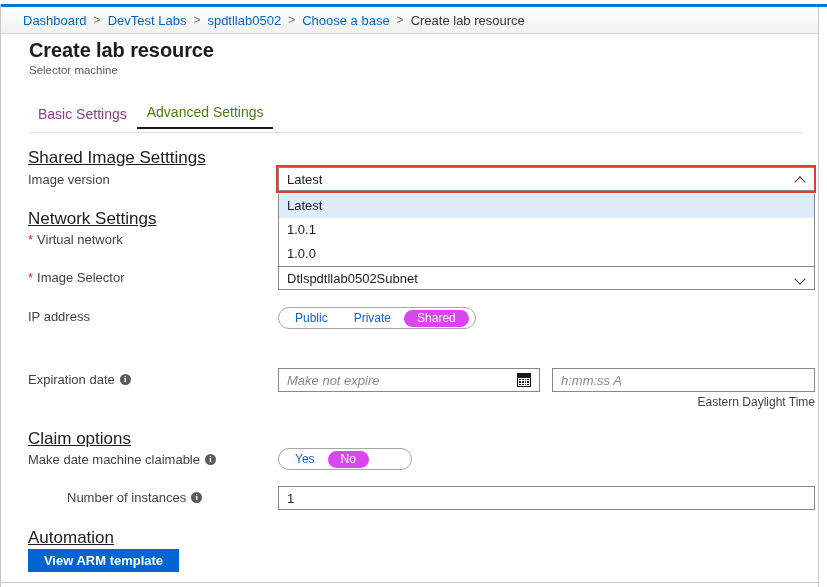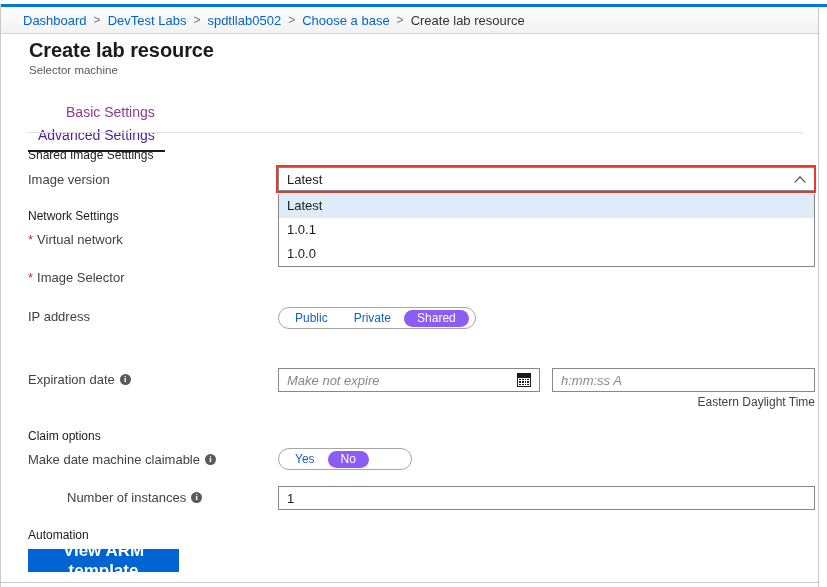--- a/index.html
+++ b/index.html
@@ -103,45 +103,45 @@
     line-height: 14px;
     margin-top: 1px;
   }
 
   
   #tabs {
     position: absolute;
     left: 28px; top: 100px;
     display: flex;
     align-items: flex-end;
-    flex-direction: column;
   }
   .tab {
     font-size: 14px;
     padding: 0 10px 7px 10px;
     cursor: pointer;
     white-space: nowrap;
   }
   .tab.visited { color: #8c3d8c; }
-  .tab.active  { color: #4c1d95; border-bottom: 2px solid #1b1b1b; }
+  .tab.active  { color: #4d7c0f; border-bottom: 2px solid #1b1b1b; }
   #tab-rule {
     position: absolute;
     left: 28px; top: 128px;
     width: 775px;
     height: 1px;
     background: #e0e0e0;
   }
 
   
   .section-head {
     position: absolute;
     left: 28px;
-    font-size: 12px;
+    font-size: 17px;
     color: #1b1b1b;
     white-space: nowrap;
+    text-decoration: underline;
   }
   .field-label {
     position: absolute;
     left: 28px;
     font-size: 13px;
     color: #424242;
     white-space: nowrap;
     display: flex;
     align-items: center;
   }
@@ -255,21 +255,21 @@
     font-size: 12px;
     color: #1562c6;
     border-radius: 11px;
     height: 17px;
     line-height: 17px;
     padding: 0 13px;
     cursor: pointer;
     white-space: nowrap;
   }
   .pill-opt.on {
-    background: #8b5cf6;
+    background: #d946ef;
     color: #ffffff;
   }
 
   
   .cal-icon {
     width: 14px; height: 14px;
     position: relative;
     flex: 0 0 auto;
     cursor: pointer;
   }
@@ -300,21 +300,21 @@
     color: #424242;
     text-align: right;
     white-space: nowrap;
   }
 
   
   .primary-btn {
     position: absolute;
     background: #0064d2;
     color: #ffffff;
-    font-size: 17px;
+    font-size: 13px;
     font-weight: bold;
     border: none;
     cursor: pointer;
     display: flex;
     align-items: center;
     justify-content: center;
     font-family: "Liberation Sans", sans-serif;
   }
 </style>
 </head>
@@ -375,20 +375,24 @@
   </div>
   <div class="combo" style="left:278px; top:224px; width:537px; z-index:1;">
     <span></span>
     <span class="chev"></span>
   </div>
 
   <div class="field-label" style="top:266px;">
     <span class="req-star">*</span>
     <span>Image Selector</span>
   </div>
+  <div class="combo" style="left:278px; top:262px; width:537px;">
+    <span>Dtlspdtllab0502Subnet</span>
+    <span class="chev"></span>
+  </div>
 
   <div class="field-label" style="top:305px;">
     <span>IP address</span>
   </div>
   <div class="pill-toggle" style="left:278px; top:303px; width:198px;">
     <div class="pill-opt">Public</div>
     <div class="pill-opt">Private</div>
     <div class="pill-opt on">Shared</div>
   </div>
 

